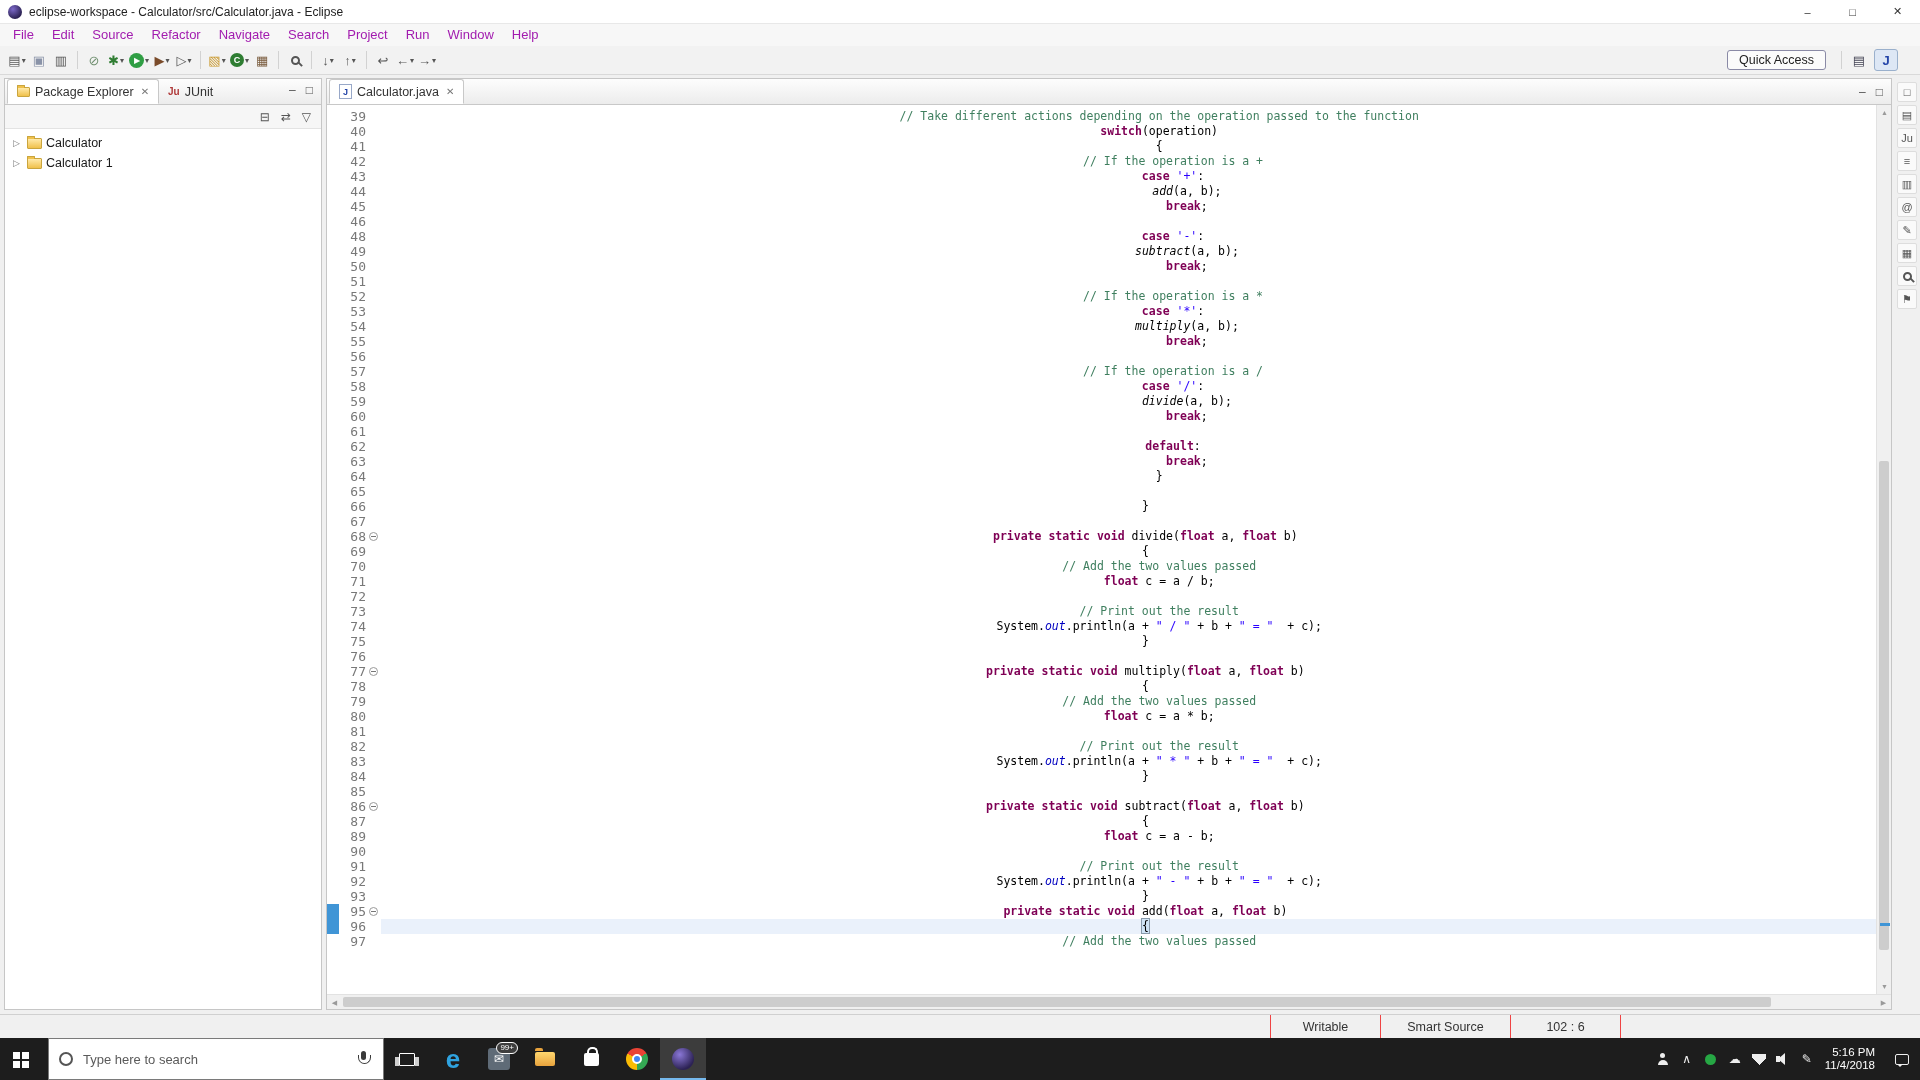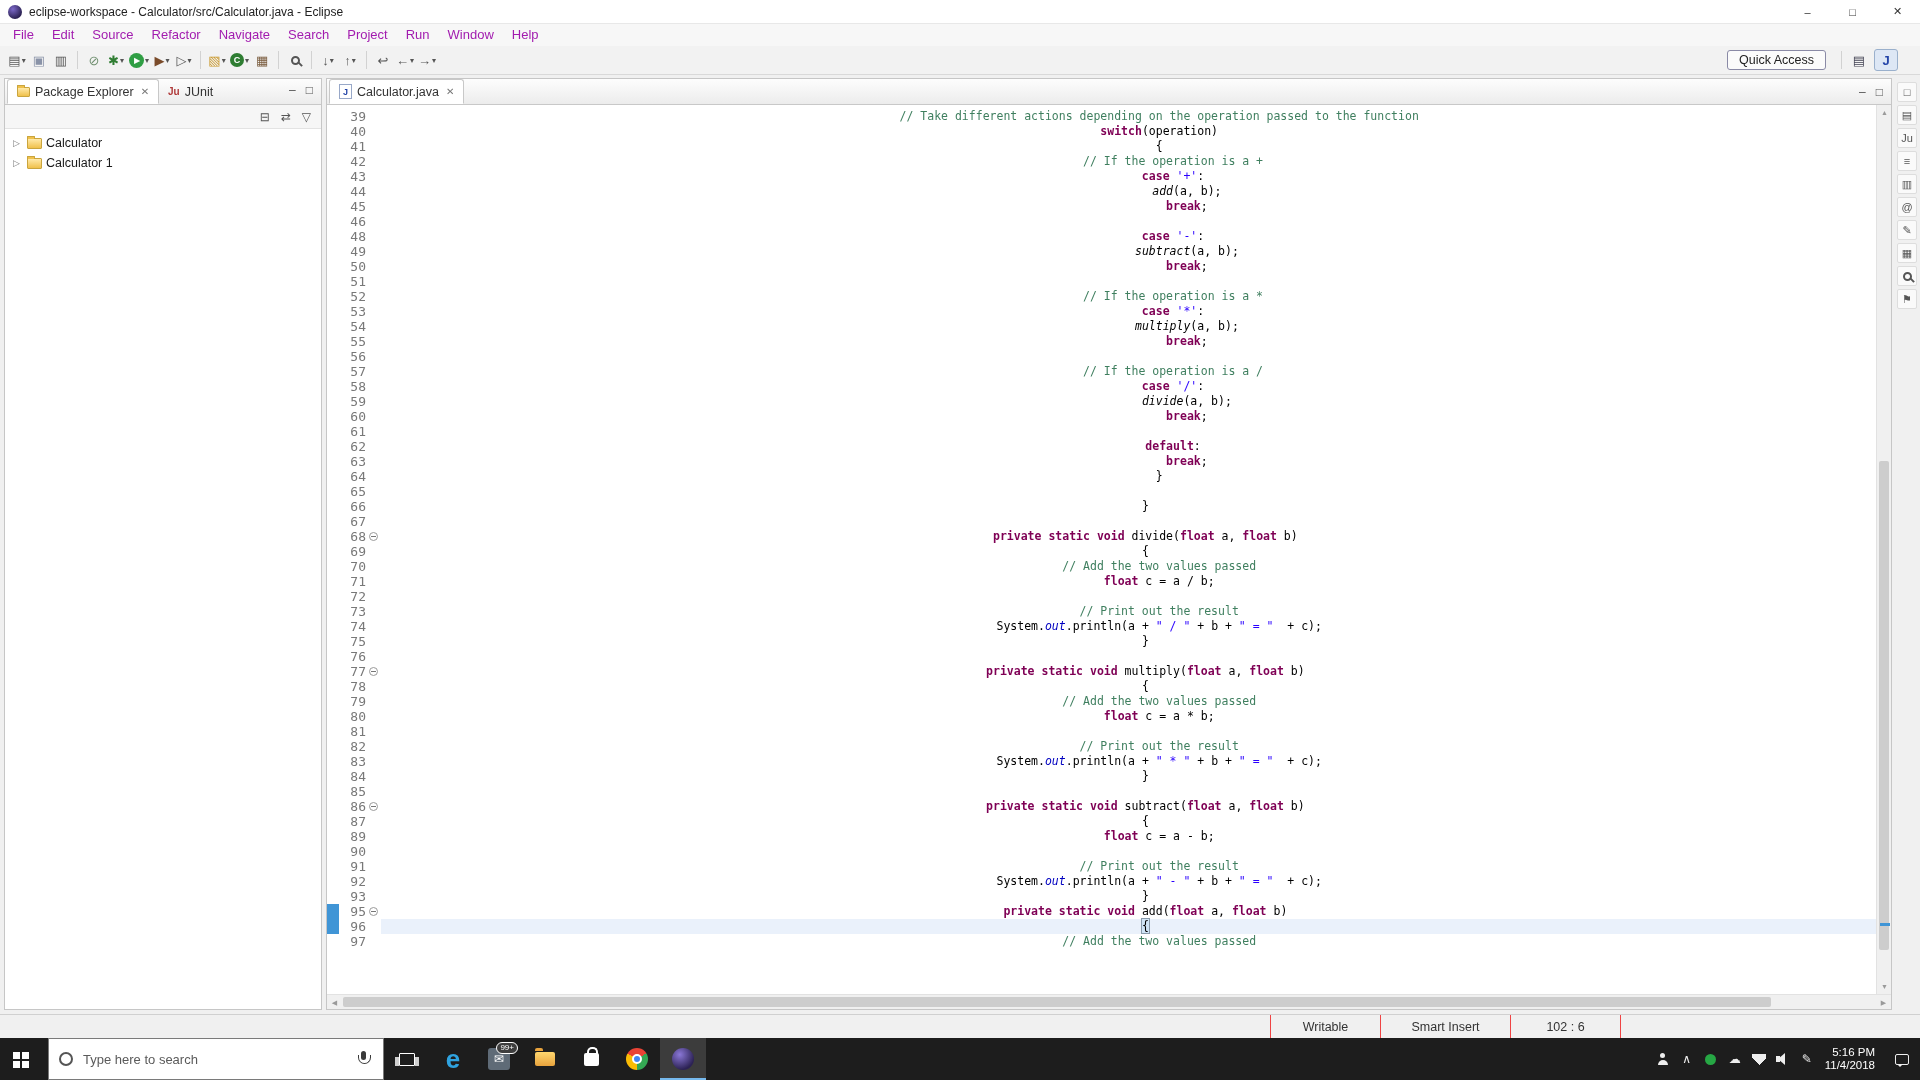--- a/index.html
+++ b/index.html
@@ -414,21 +414,21 @@
       <span class="strip-btn">
         <span class="mag"></span>
       </span>
       <span class="strip-btn">⚑</span>
     </div>
 </div>
 
 <div class="statusbar">
   <span class="st-spacer"></span>
   <span class="st-cell st-writable">Writable</span>
-  <span class="st-cell st-insert">Smart Insert</span>
+  <span class="st-cell st-insert">Smart Source</span>
   <span class="st-cell st-pos">102 : 6</span>
   <span class="st-cell st-tail"></span>
 </div>
 
 <div class="taskbar">
   <div class="start-btn">
     <span class="winpane"></span>
   </div>
   <div class="searchbox">
     <span class="cortana-ring"></span>

